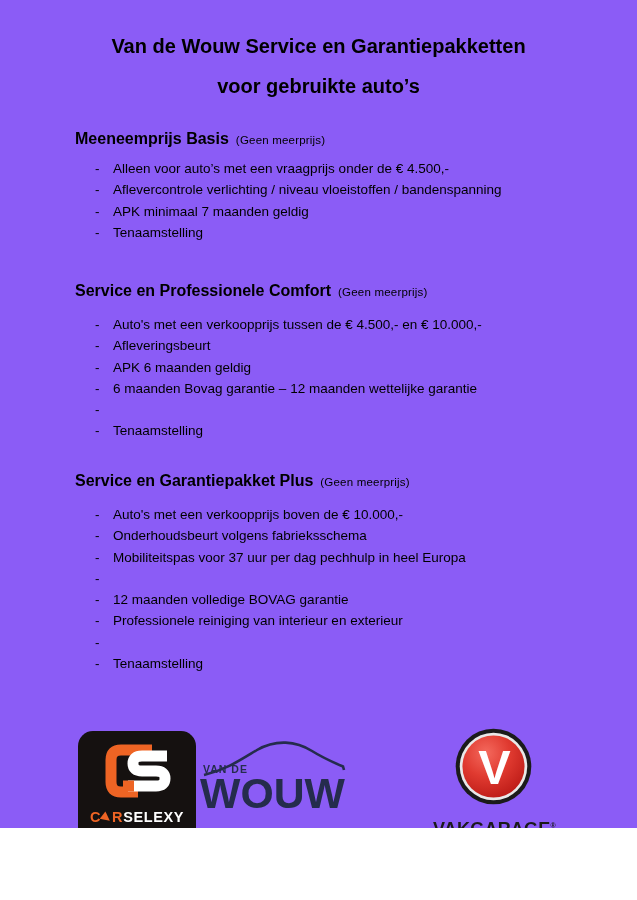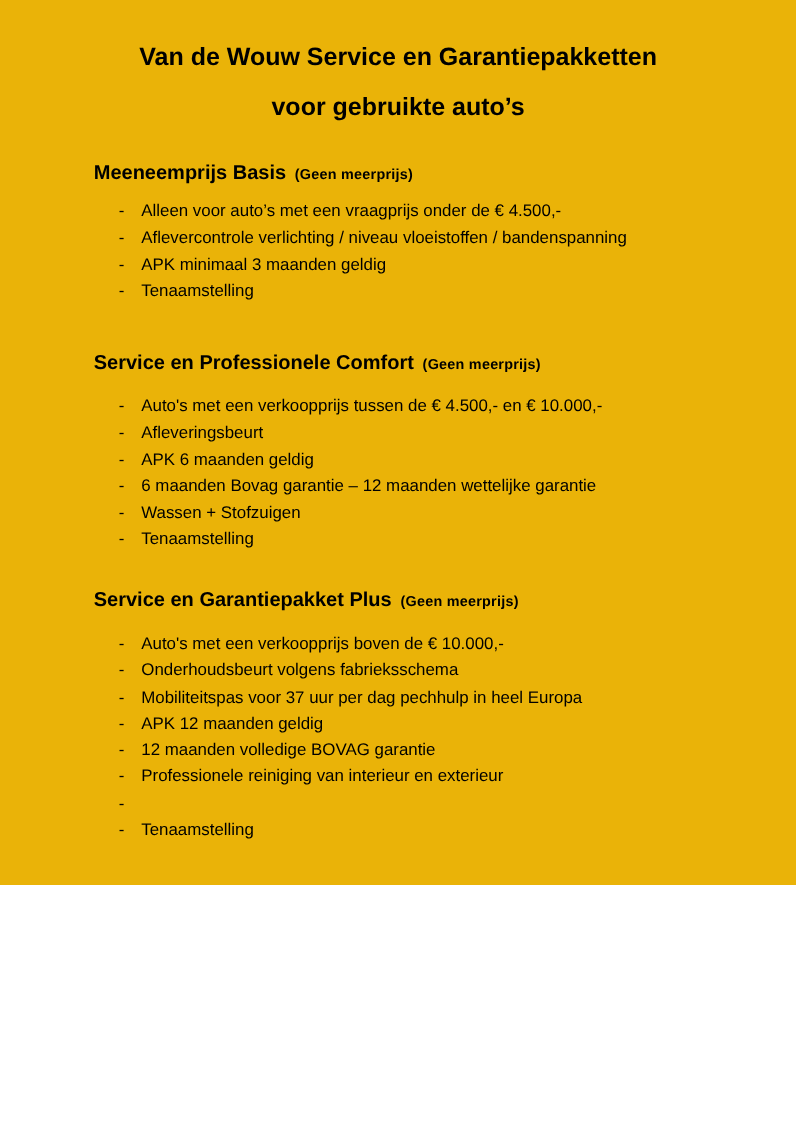--- a/index.html
+++ b/index.html
@@ -1,34 +1,34 @@
 <!DOCTYPE html>
 <html><head>
 <meta charset="utf-8">
 <style>
   html,body{margin:0;padding:0;background:#ffffff;}
   .page{
     position:relative;
-    width:637px;height:708px;
-    background:#eab308;
+    width:637px;height:828px;
+    background:#8b5cf6;
     font-family:"Liberation Sans",sans-serif;
     color:#000;
     overflow:hidden;
   }
   .title-line{
     position:absolute;left:0;width:100%;
     text-align:center;font-weight:bold;font-size:20px;line-height:26px;
   }
   #title-line-1{top:33px;}
   #title-line-2{top:73px;}
   .section-heading{
     position:absolute;left:75px;
     font-weight:bold;font-size:16px;line-height:20px;white-space:nowrap;
   }
-  .heading-note{font-size:11.5px;font-weight:bold;margin-left:7px;letter-spacing:.2px;}
+  .heading-note{font-size:11.5px;font-weight:normal;margin-left:7px;letter-spacing:.2px;}
   #heading-basis{top:129px;}
   #heading-comfort{top:281px;}
   #heading-plus{top:471px;}
   ul.bullets{
     position:absolute;left:95px;right:30px;
     margin:0;padding:0;list-style:none;
     font-size:13.5px;
   }
   #list-basis{top:158px;}
   #list-comfort{top:314px;}
@@ -74,21 +74,21 @@
     <li>
         <span class="dash">-</span>
         <span>Alleen voor auto’s met een vraagprijs onder de € 4.500,-</span>
       </li>
     <li>
         <span class="dash">-</span>
         <span>Aflevercontrole verlichting / niveau vloeistoffen / bandenspanning</span>
       </li>
     <li>
         <span class="dash">-</span>
-        <span>APK minimaal 3 maanden geldig</span>
+        <span>APK minimaal 7 maanden geldig</span>
       </li>
     <li>
         <span class="dash">-</span>
         <span>Tenaamstelling</span>
       </li>
   </ul>
 
   <div class="section-heading" id="heading-comfort">
     <span>Service en Professionele Comfort</span><span class="heading-note">(Geen meerprijs)</span>
   </div>
@@ -104,21 +104,20 @@
     <li>
         <span class="dash">-</span>
         <span>APK 6 maanden geldig</span>
       </li>
     <li>
         <span class="dash">-</span>
         <span>6 maanden Bovag garantie – 12 maanden wettelijke garantie</span>
       </li>
     <li>
         <span class="dash">-</span>
-        <span>Wassen + Stofzuigen</span>
       </li>
     <li>
         <span class="dash">-</span>
         <span>Tenaamstelling</span>
       </li>
   </ul>
 
   <div class="section-heading" id="heading-plus">
     <span>Service en Garantiepakket Plus</span><span class="heading-note">(Geen meerprijs)</span>
   </div>
@@ -130,21 +129,20 @@
     <li>
         <span class="dash">-</span>
         <span>Onderhoudsbeurt volgens fabrieksschema</span>
       </li>
     <li>
         <span class="dash">-</span>
         <span>Mobiliteitspas voor 37 uur per dag pechhulp in heel Europa</span>
       </li>
     <li>
         <span class="dash">-</span>
-        <span>APK 12 maanden geldig</span>
       </li>
     <li>
         <span class="dash">-</span>
         <span>12 maanden volledige BOVAG garantie</span>
       </li>
     <li>
         <span class="dash">-</span>
         <span>Professionele reiniging van interieur en exterieur</span>
       </li>
     <li>

